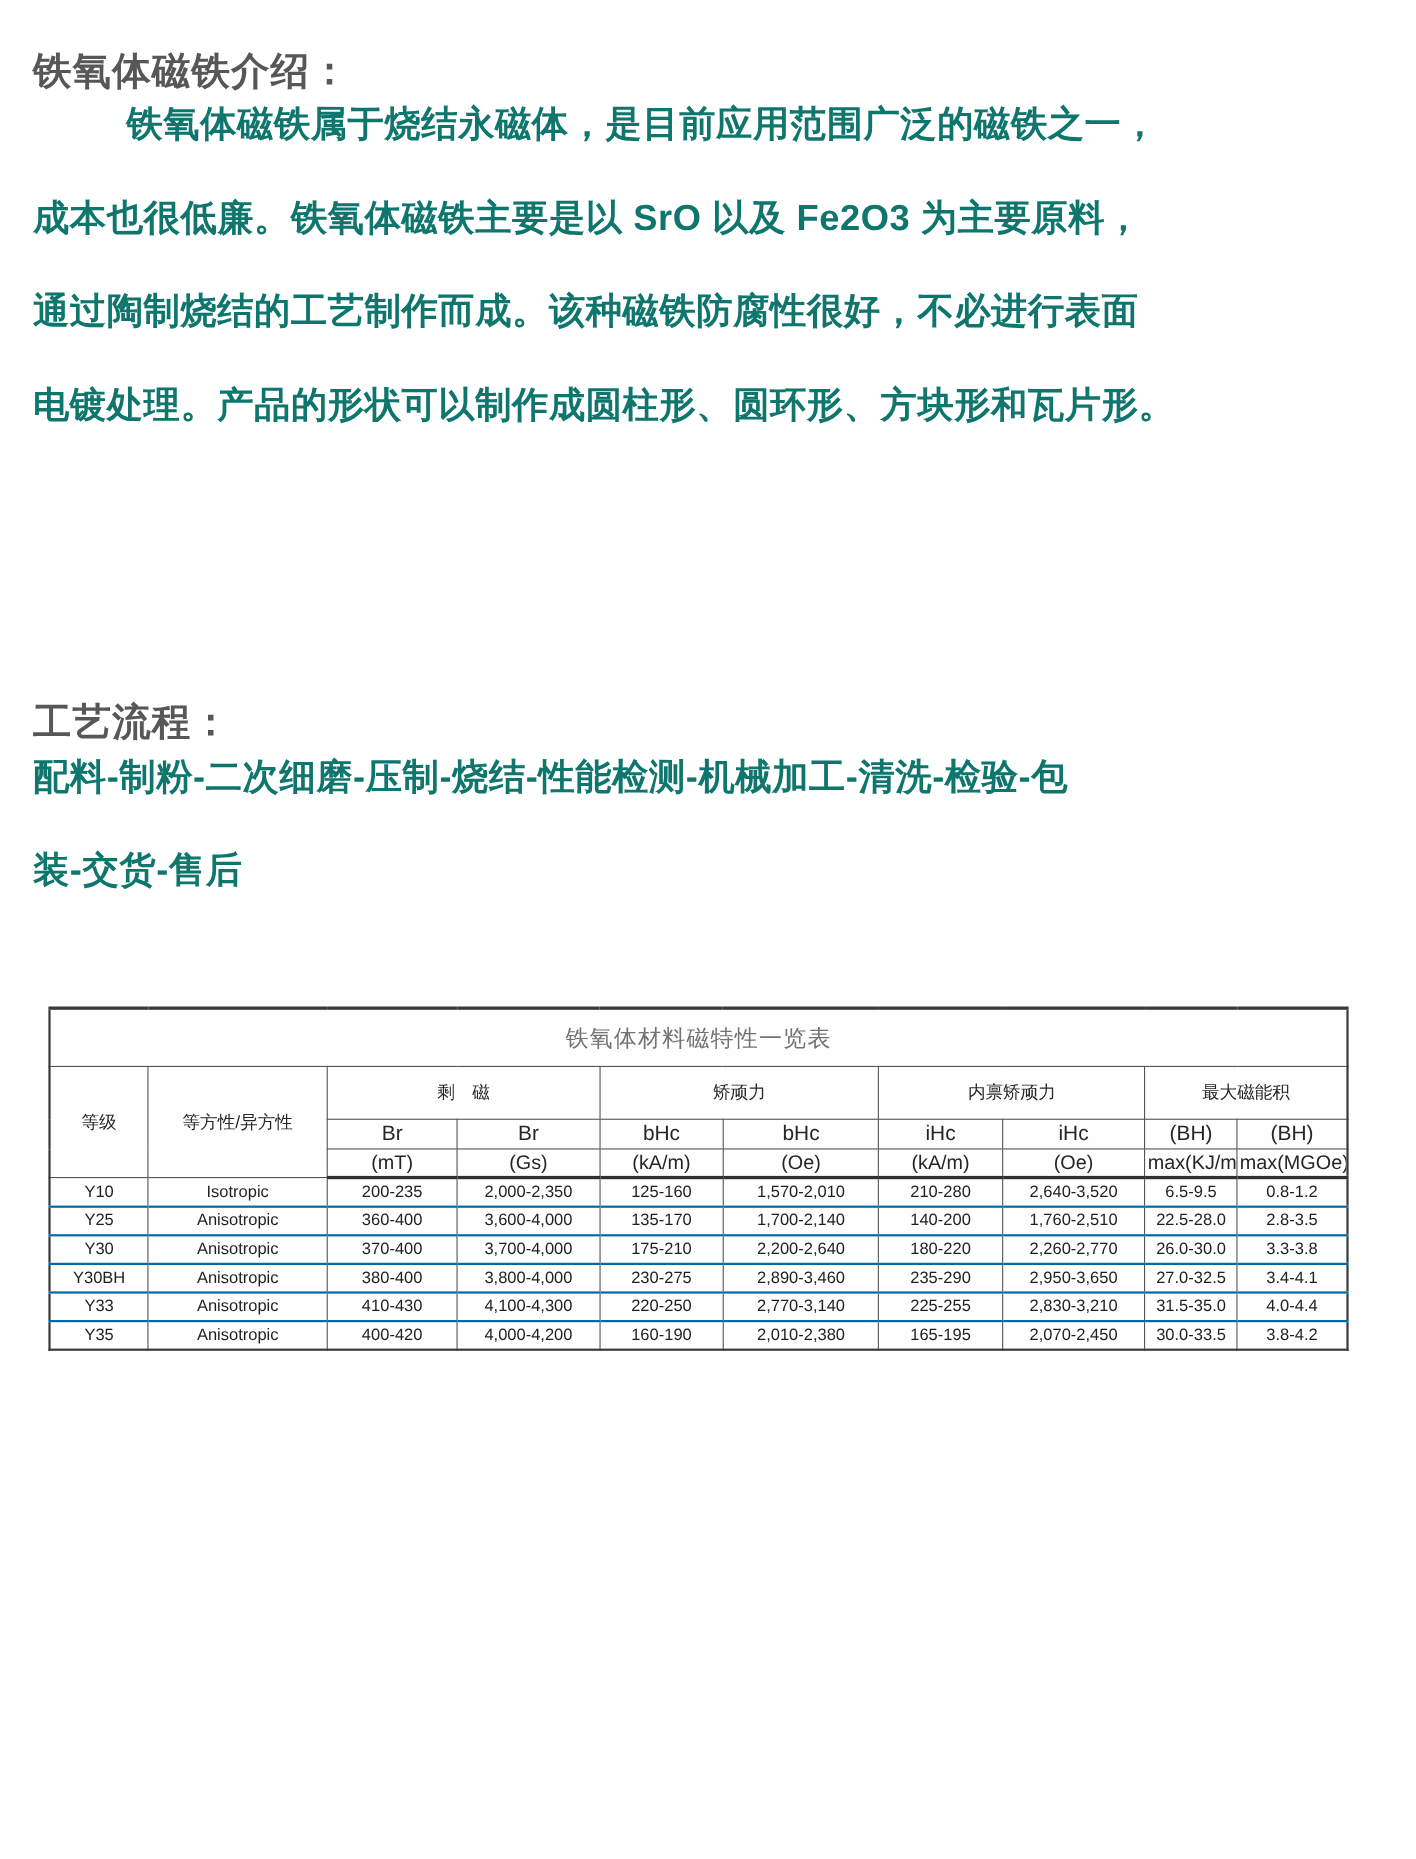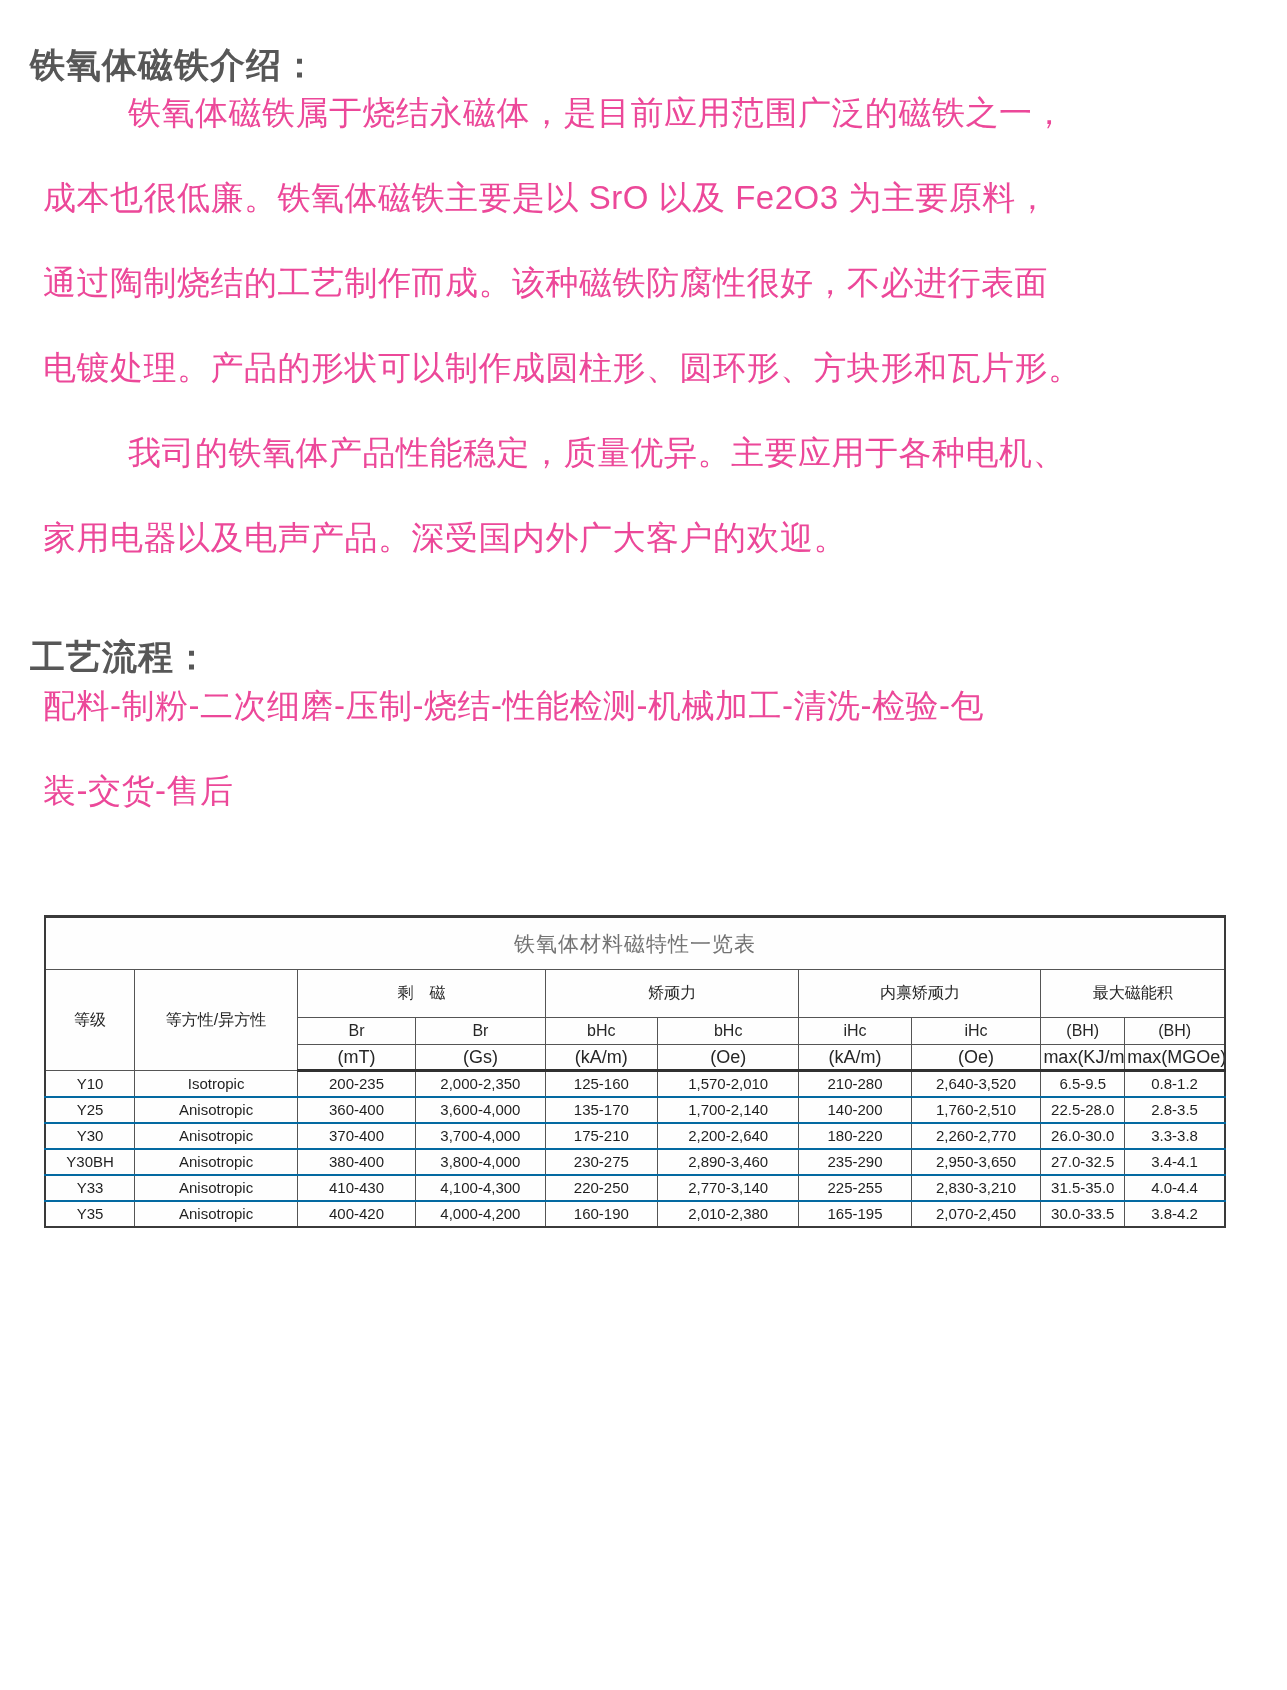--- a/index.html
+++ b/index.html
@@ -7,63 +7,59 @@
     width:1287px;height:1690px;position:relative;
     font-family:"Liberation Sans","DejaVu Sans",sans-serif;
     -webkit-font-smoothing:antialiased;
   }
   .doc{position:absolute;inset:0;background:#fff;padding-left:44px;}
   .doc-heading{
     position:absolute;left:30px;width:1223px;
     font-size:35px;font-weight:bold;color:#575757;
     line-height:44px;letter-spacing:1px;white-space:nowrap;
   }
-  .para{position:absolute;left:43px;width:1227px;color:#ec4899;}
+  .para{position:absolute;left:30px;width:1227px;color:#0f766e;font-weight:bold;}
   .line{
     height:85px;line-height:85px;font-size:33px;
     white-space:nowrap;letter-spacing:0.5px;
   }
   .line.indent{padding-left:85px;}
   
   .mag-table{
     position:absolute;left:44px;top:915px;width:1182px;
     border-collapse:collapse;table-layout:fixed;
     border:2px solid #3a3a3a;border-top-width:3px;
     background:#fefefe;color:#262626;
   }
   .mag-table th,.mag-table td{
     border:1px solid #555;text-align:center;vertical-align:middle;
     padding:0 2px;font-weight:normal;overflow:hidden;
   }
   .r-title th{height:51px;font-size:21px;color:#737373;letter-spacing:1px;}
   .r-group th{height:47px;font-size:16px;}
-  .r-sub th{height:26px;font-size:16px;}
+  .r-sub th{height:26px;font-size:19px;}
   .r-unit th{height:24px;font-size:18px;border-bottom:3px solid #303030;}
   .mag-table tbody tr{height:26px;}
   .mag-table tbody td{font-size:15px;border-top:2px solid #0369a1;color:#1f1f1f;}
   .mag-table tbody tr:first-child td{border-top:none;}
 </style>
 </head>
 <body>
 
 <div class="doc">
 
   <h1 class="doc-heading" style="top:20px;">铁氧体磁铁介绍：</h1>
 
   <div class="para" style="top:70px;">
     <div class="line indent">铁氧体磁铁属于烧结永磁体，是目前应用范围广泛的磁铁之一，</div>
     <div class="line">成本也很低廉。铁氧体磁铁主要是以 SrO 以及 Fe2O3 为主要原料，</div>
     <div class="line">通过陶制烧结的工艺制作而成。该种磁铁防腐性很好，不必进行表面</div>
     <div class="line">电镀处理。产品的形状可以制作成圆柱形、圆环形、方块形和瓦片形。</div>
   </div>
 
-  <div class="para" style="top:410px;">
-    <div class="line indent">我司的铁氧体产品性能稳定，质量优异。主要应用于各种电机、</div>
-    <div class="line">家用电器以及电声产品。深受国内外广大客户的欢迎。</div>
-  </div>
 
   <h1 class="doc-heading" style="top:612px;">工艺流程：</h1>
 
   <div class="para" style="top:663px;">
     <div class="line">配料-制粉-二次细磨-压制-烧结-性能检测-机械加工-清洗-检验-包</div>
     <div class="line">装-交货-售后</div>
   </div>
 
   <table class="mag-table">
     <colgroup>

